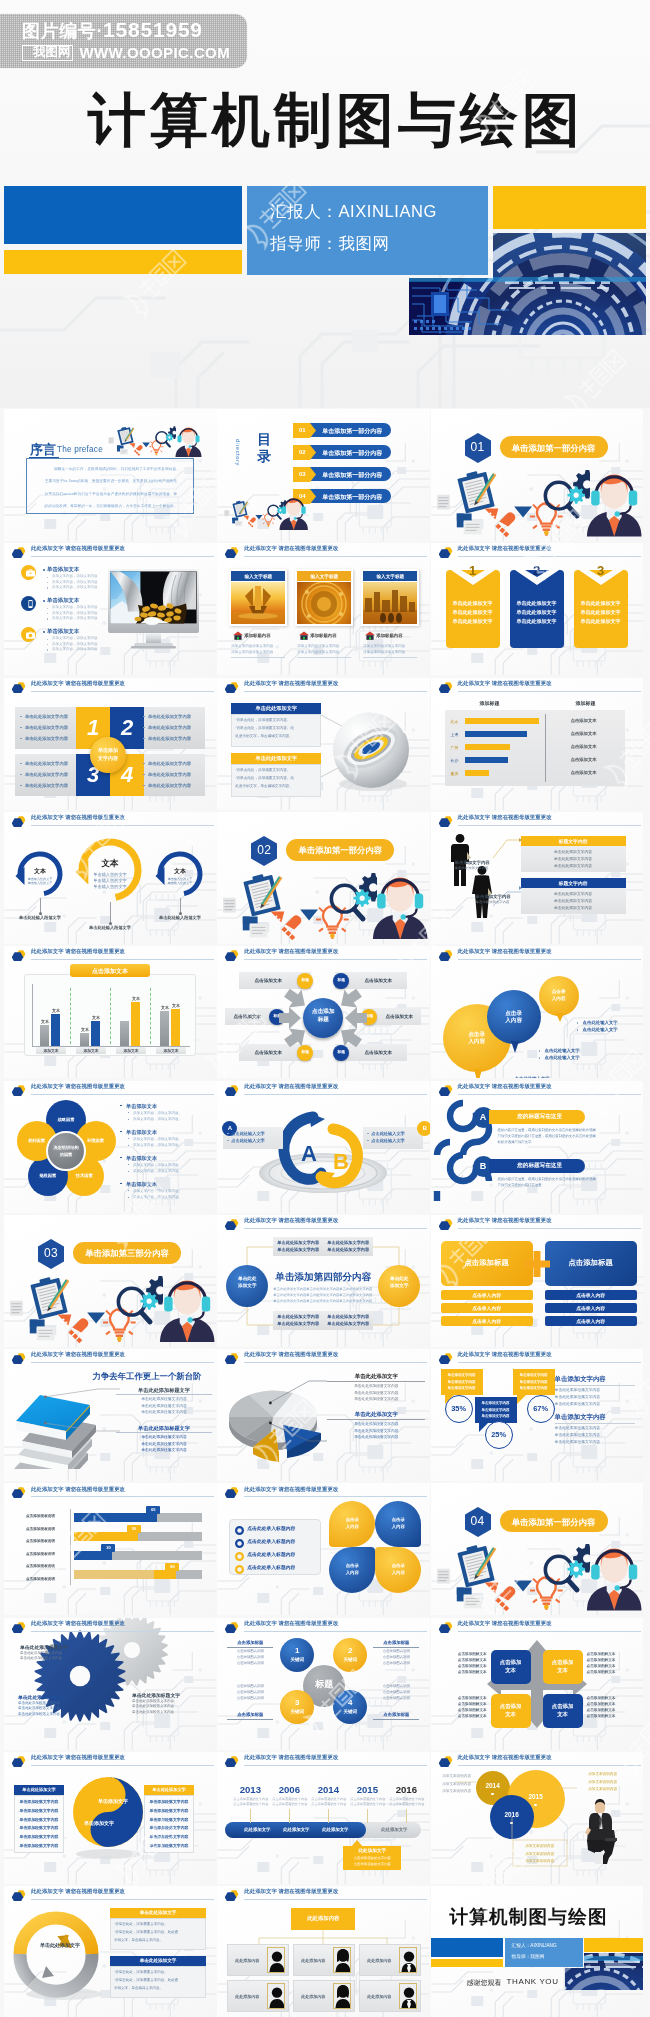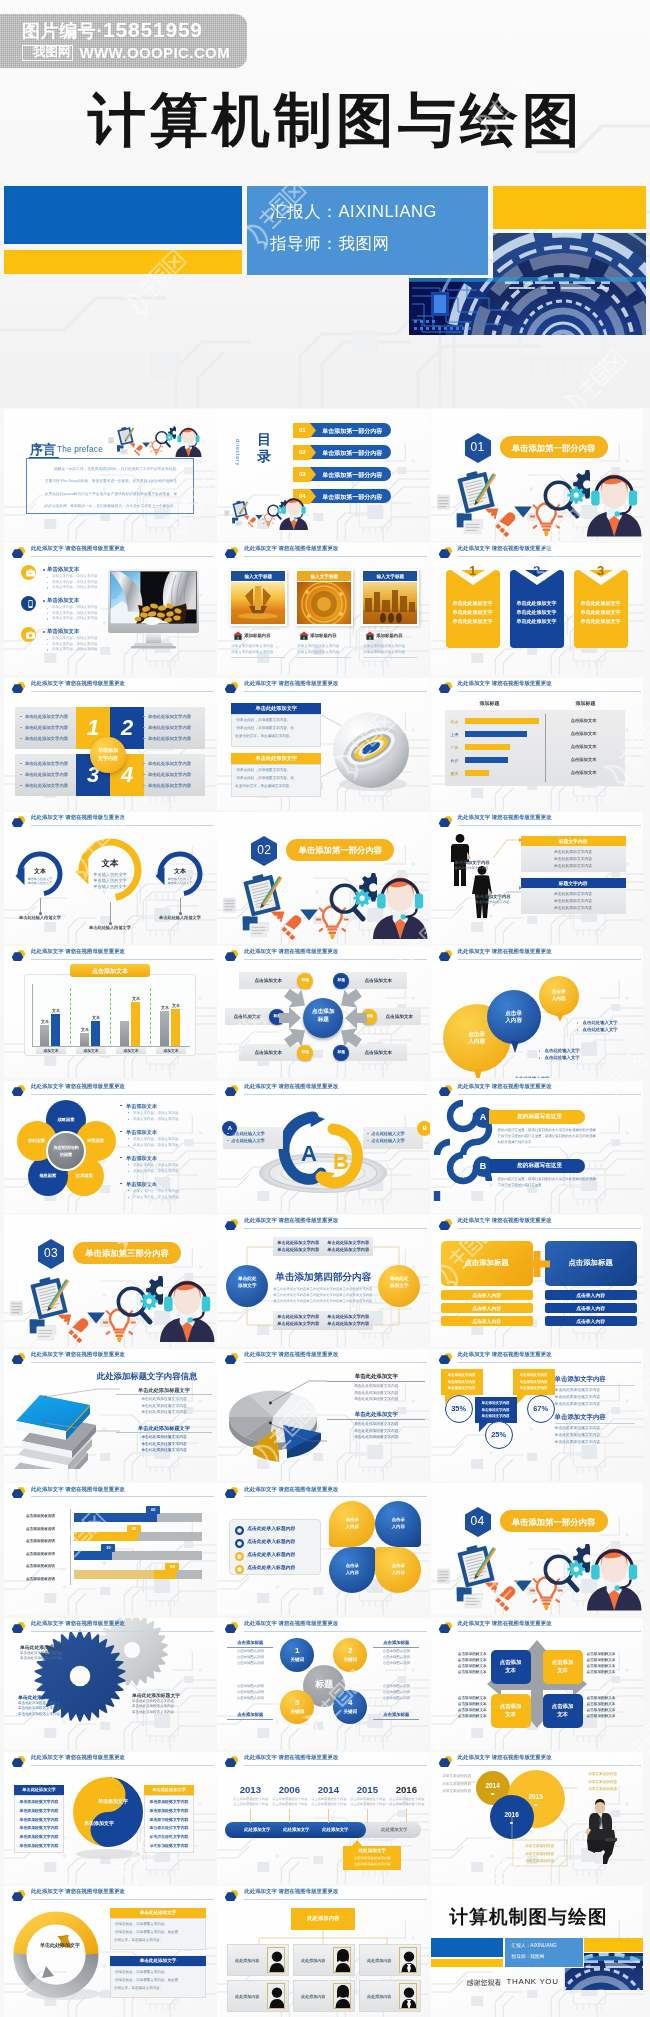--- a/index.html
+++ b/index.html
@@ -2117,21 +2117,21 @@
         <div class="shdr">
           <span class="hx">
             <svg width="14" height="14" viewBox="0 0 14 14">
               <path d="M6.8 3.2h4.4l2.2 3.9-2.2 3.9H6.8L4.6 7.1z" fill="#f7ba0b"></path>
               <path d="M2.6 5.2h5.8l2.9 5.1-2.9 5.1H2.6L-.3 10.3z" fill="#15418f"></path>
             </svg>
           </span>
           <span class="ht cn">此处添加文字 请您在视图母版里重更改</span>
           <span class="hl"></span>
         </div>
-        <div class="t cn" style="left:0px;top:22px;left:78px;width:130px;text-align:center;font-size:8.4px;font-weight:bold;color:#1f4e9c;">此处添加标题文字内容信息</div>
+        <div class="t cn" style="left:0px;top:22px;left:78px;width:130px;text-align:center;font-size:8.4px;font-weight:bold;color:#1f4e9c;">力争去年工作更上一个新台阶</div>
         <svg width="112" height="92" viewBox="0 0 112 92" style="position:absolute;left:0;top:28px">
           <defs>
             <linearGradient id="bk1" x1="0" y1="0" x2=".6" y2="1">
               <stop offset="0" stop-color="#17a6ef"></stop>
               <stop offset="1" stop-color="#0d8ad6"></stop>
             </linearGradient>
             <linearGradient id="bk2" x1="0" y1="0" x2="1" y2=".4">
               <stop offset="0" stop-color="#fafbfb"></stop>
               <stop offset="1" stop-color="#dfe1e3"></stop>
             </linearGradient>

